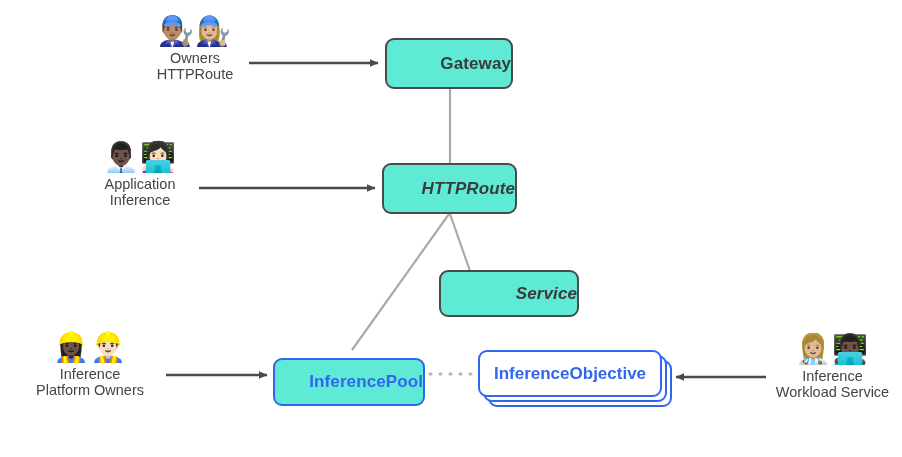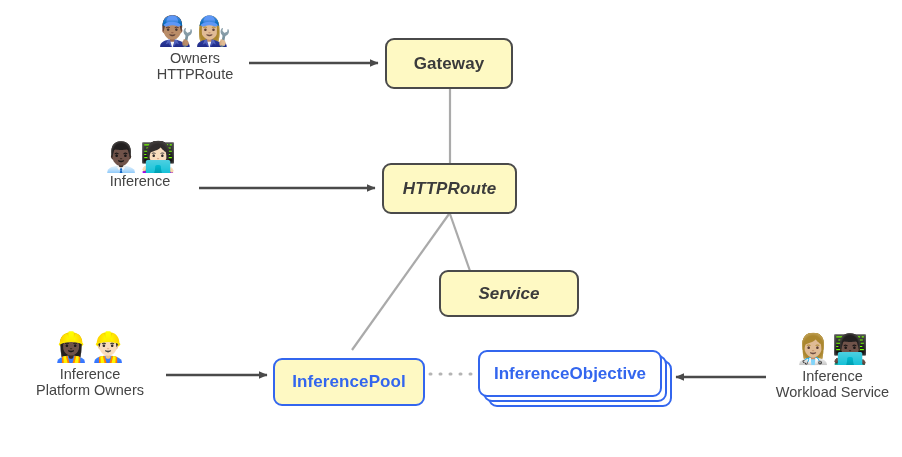--- a/index.html
+++ b/index.html
@@ -25,22 +25,22 @@
     height: 457px;
     pointer-events: none;
   }
 
   
   .node {
     position: absolute;
     box-sizing: border-box;
     display: flex;
     align-items: center;
-    justify-content: center;
-    background: #fef9c3;
+    justify-content: flex-end;
+    background: #5eead4;
     border: 2px solid #4a4a4a;
     border-radius: 9px;
     color: #3b3b3b;
     font-weight: bold;
     font-size: 17px;
     letter-spacing: .1px;
     z-index: 3;
   }
   .node.accent {
     border-color: #3366ee;
@@ -152,20 +152,21 @@
   </div>
 
   <div class="persona" style="left:140px; top:14px; width:110px;">
     <div class="faces">👨🏽‍🔧👩🏼‍🔧</div>
     <div class="pname">Owners</div>
     <div class="pname" style="margin-top:-2px;">HTTPRoute</div>
   </div>
 
   <div class="persona" style="left:75px; top:140px; width:130px;">
     <div class="faces">👨🏿‍💼👩🏻‍💻</div>
+    <div class="pname">Application</div>
     <div class="pname" style="margin-top:-2px;">Inference</div>
   </div>
 
   <div class="persona" style="left:15px; top:330px; width:150px;">
     <div class="faces">👷🏿‍♀️👷🏻‍♂️</div>
     <div class="pname">Inference</div>
     <div class="pname" style="margin-top:-2px;">Platform Owners</div>
   </div>
 
   <div class="persona" style="left:765px; top:332px; width:135px;">

